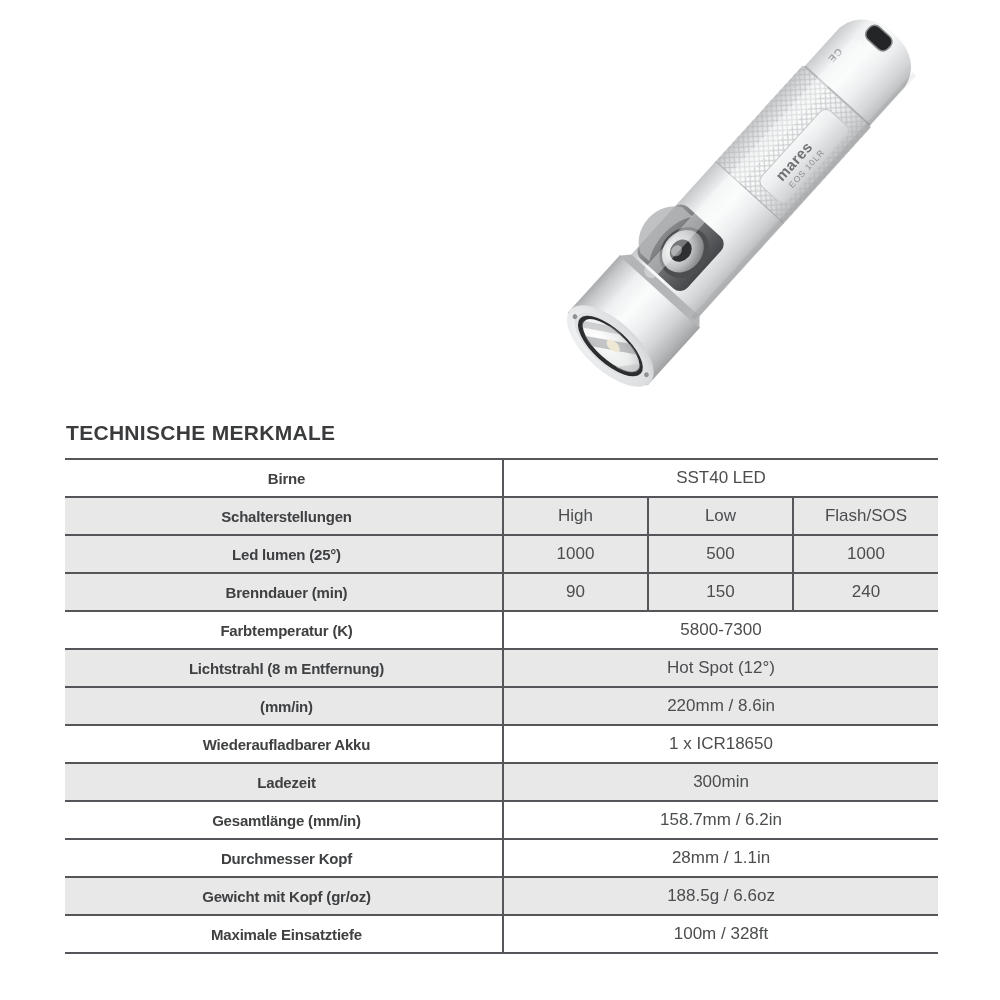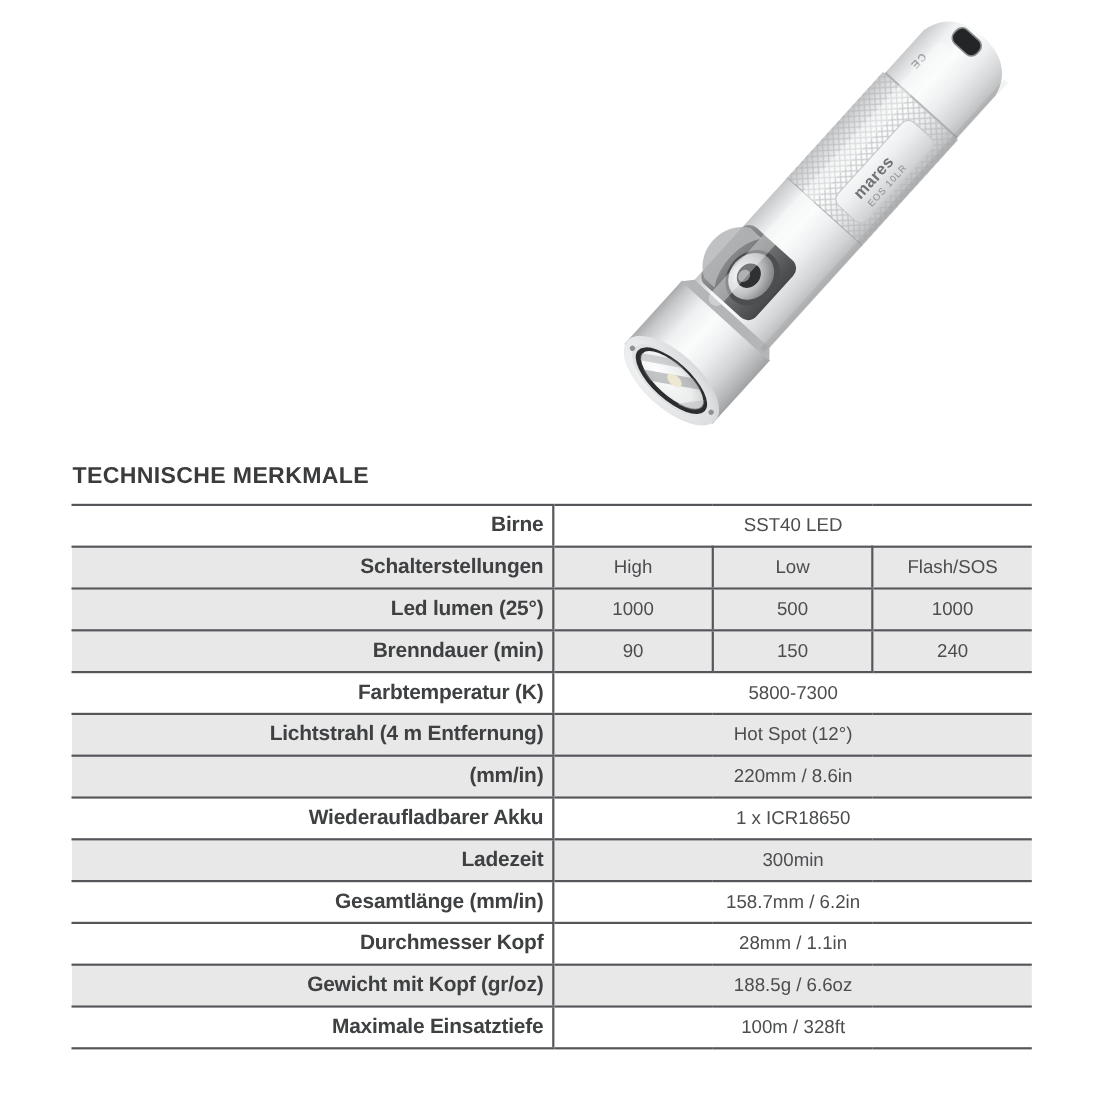--- a/index.html
+++ b/index.html
@@ -19,22 +19,22 @@
   .title{position:absolute;left:66px;top:421px;margin:0;
     font-size:21px;font-weight:bold;color:var(--title-text);letter-spacing:.3px;}
 
   table.spec{position:absolute;left:65px;top:458px;width:873px;
     border-collapse:collapse;table-layout:fixed;}
   table.spec td{height:36px;background:var(--row-plain);
     border-top:2px solid var(--table-border);
     border-bottom:2px solid var(--table-border);
     overflow:hidden;white-space:nowrap;}
   table.spec tr.shaded td{background:var(--row-shaded);}
-  table.spec td.label{font-weight:bold;font-size:19px;color:var(--label-text);
-    padding:0 8px 0 14px;letter-spacing:-.2px;text-align:right;}
+  table.spec td.label{font-weight:bold;font-size:15px;color:var(--label-text);
+    padding:0 8px 0 14px;letter-spacing:-.2px;text-align:center;}
   table.spec td.value{font-size:17px;color:var(--value-text);text-align:center;
     border-left:2px solid var(--table-border);padding:0 0;}
 </style>
 </head>
 <body>
 
 <div class="page">
 
   <div class="torch-wrap">
     <svg width="480" height="435" viewBox="0 0 480 435">
@@ -156,21 +156,21 @@
         <td class="label">Brenndauer (min)</td>
         <td class="value">90</td>
         <td class="value">150</td>
         <td class="value">240</td>
       </tr>
       <tr>
         <td class="label">Farbtemperatur (K)</td>
         <td class="value" colspan="3">5800-7300</td>
       </tr>
       <tr class="shaded">
-        <td class="label">Lichtstrahl (4 m Entfernung)</td>
+        <td class="label">Lichtstrahl (8 m Entfernung)</td>
         <td class="value" colspan="3">Hot Spot (12°)</td>
       </tr>
       <tr class="shaded">
         <td class="label">(mm/in)</td>
         <td class="value" colspan="3">220mm / 8.6in</td>
       </tr>
       <tr>
         <td class="label">Wiederaufladbarer Akku</td>
         <td class="value" colspan="3">1 x ICR18650</td>
       </tr>

